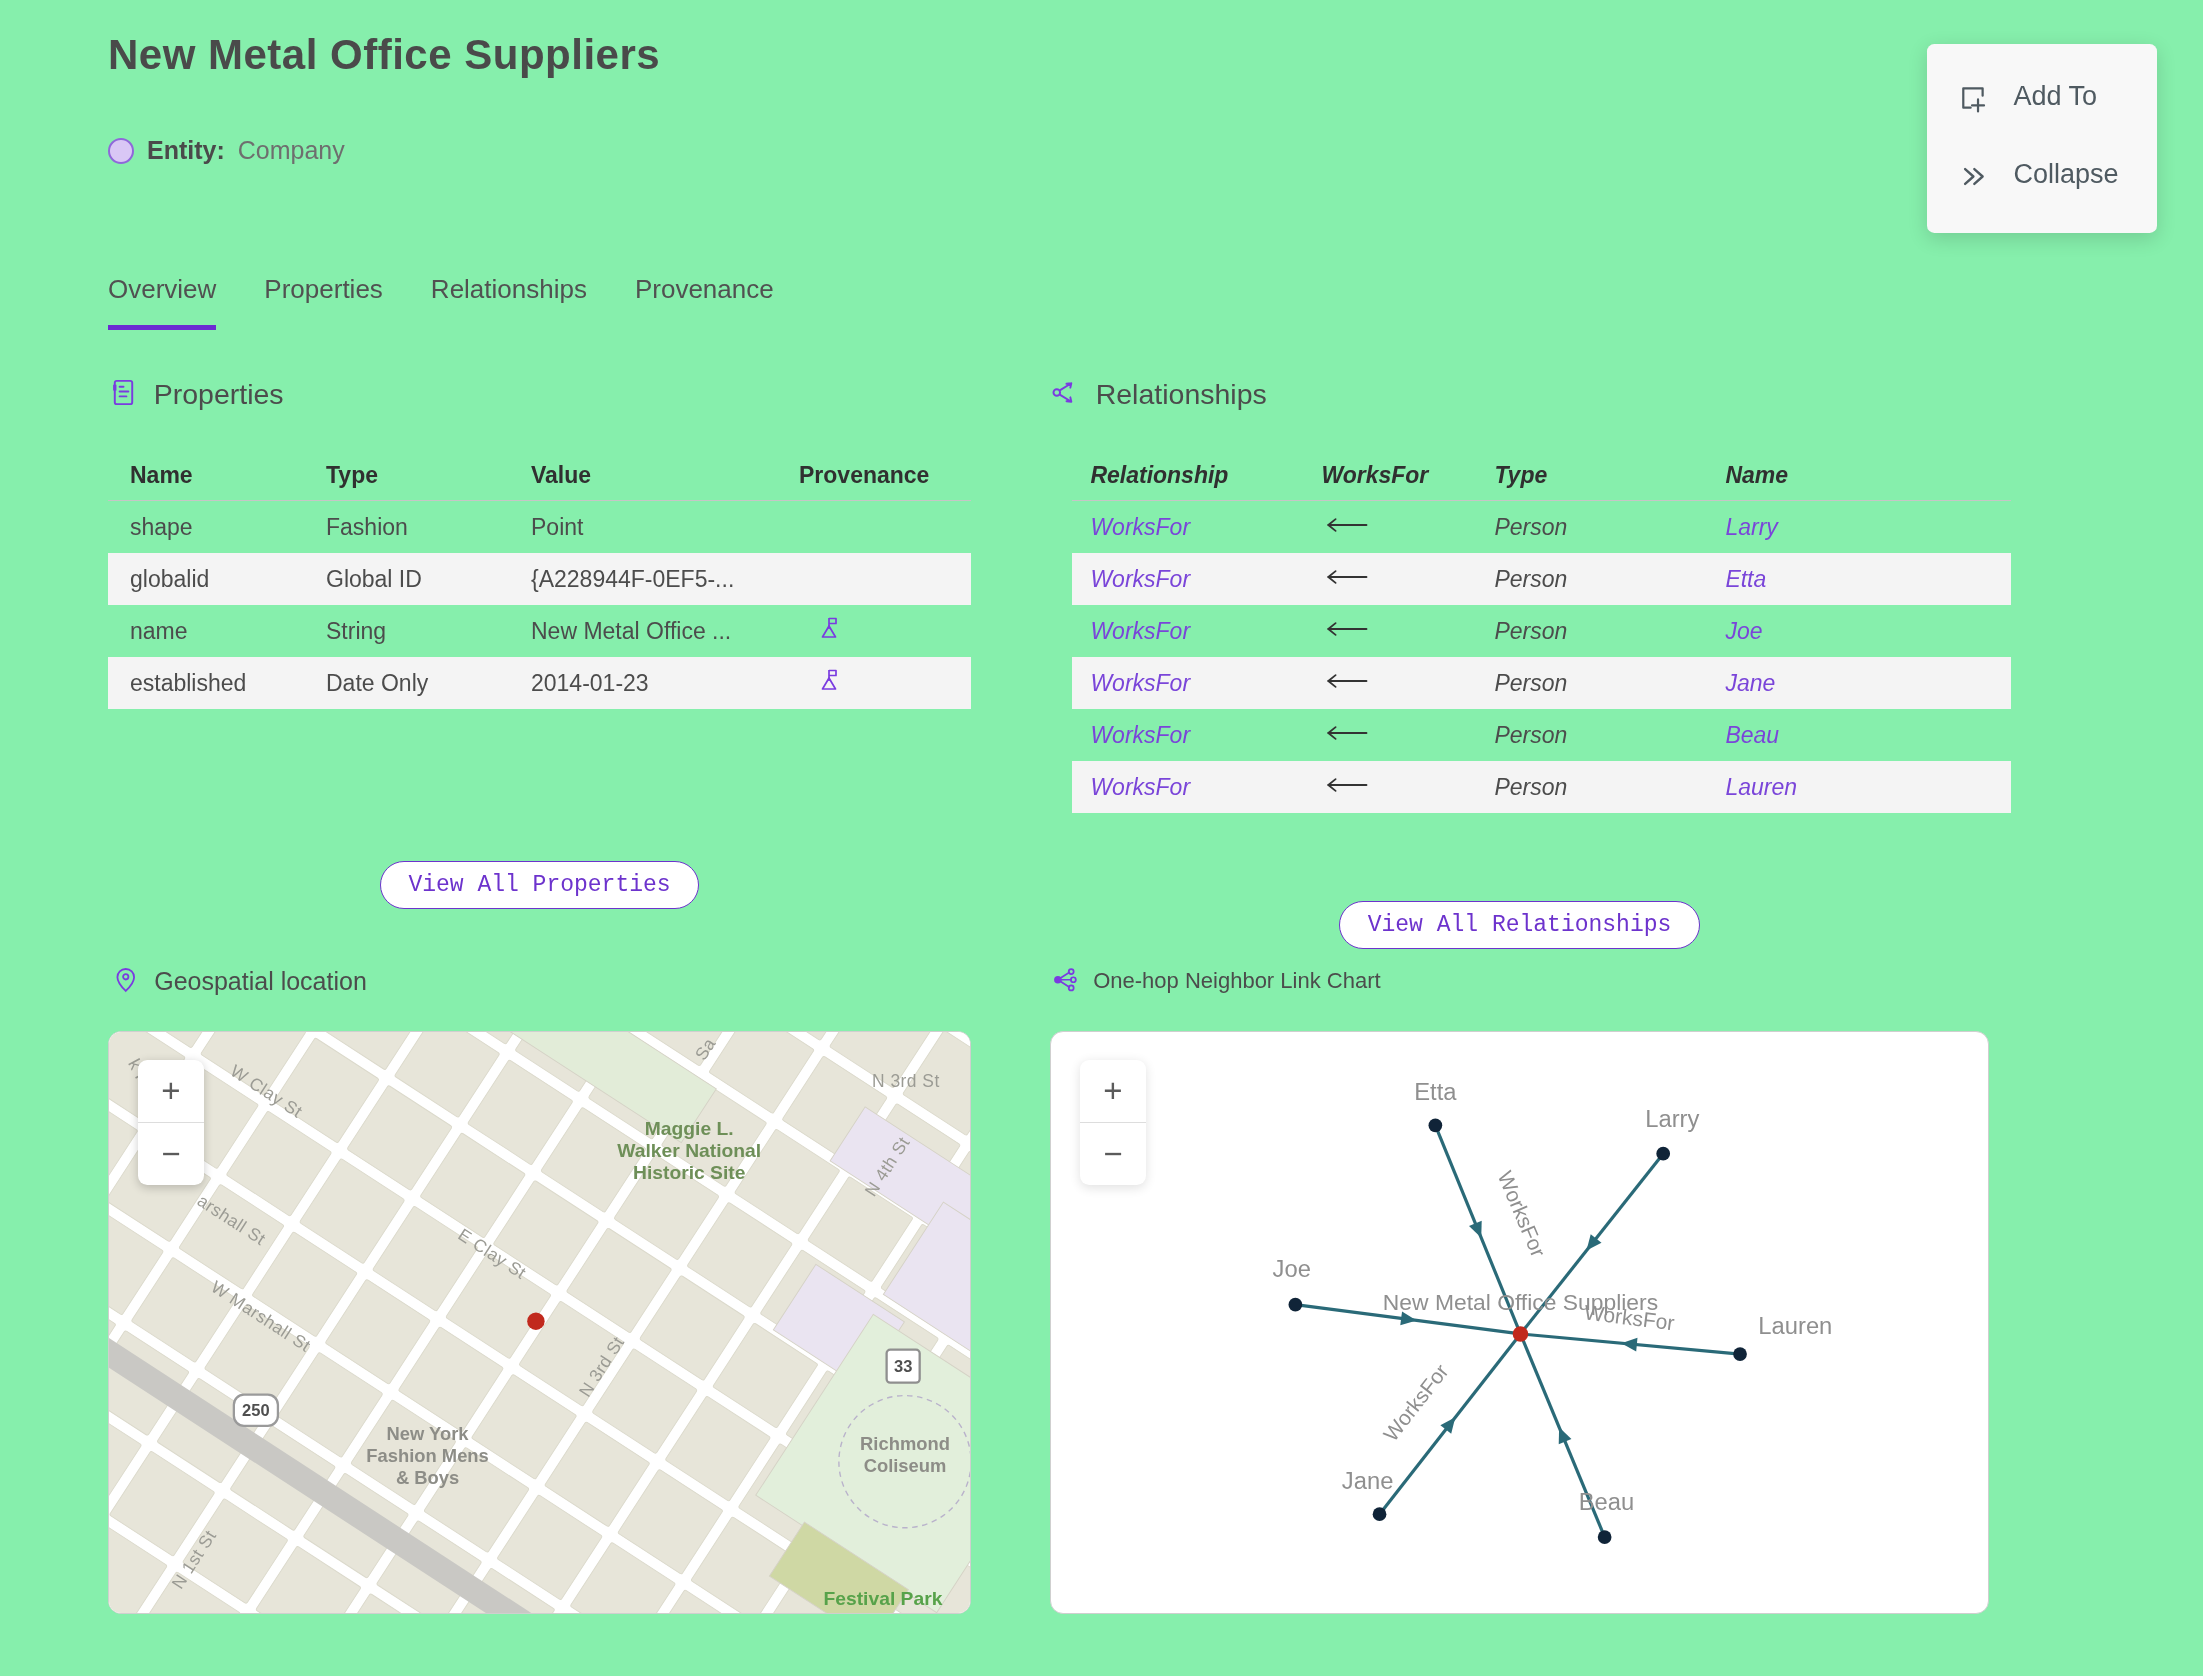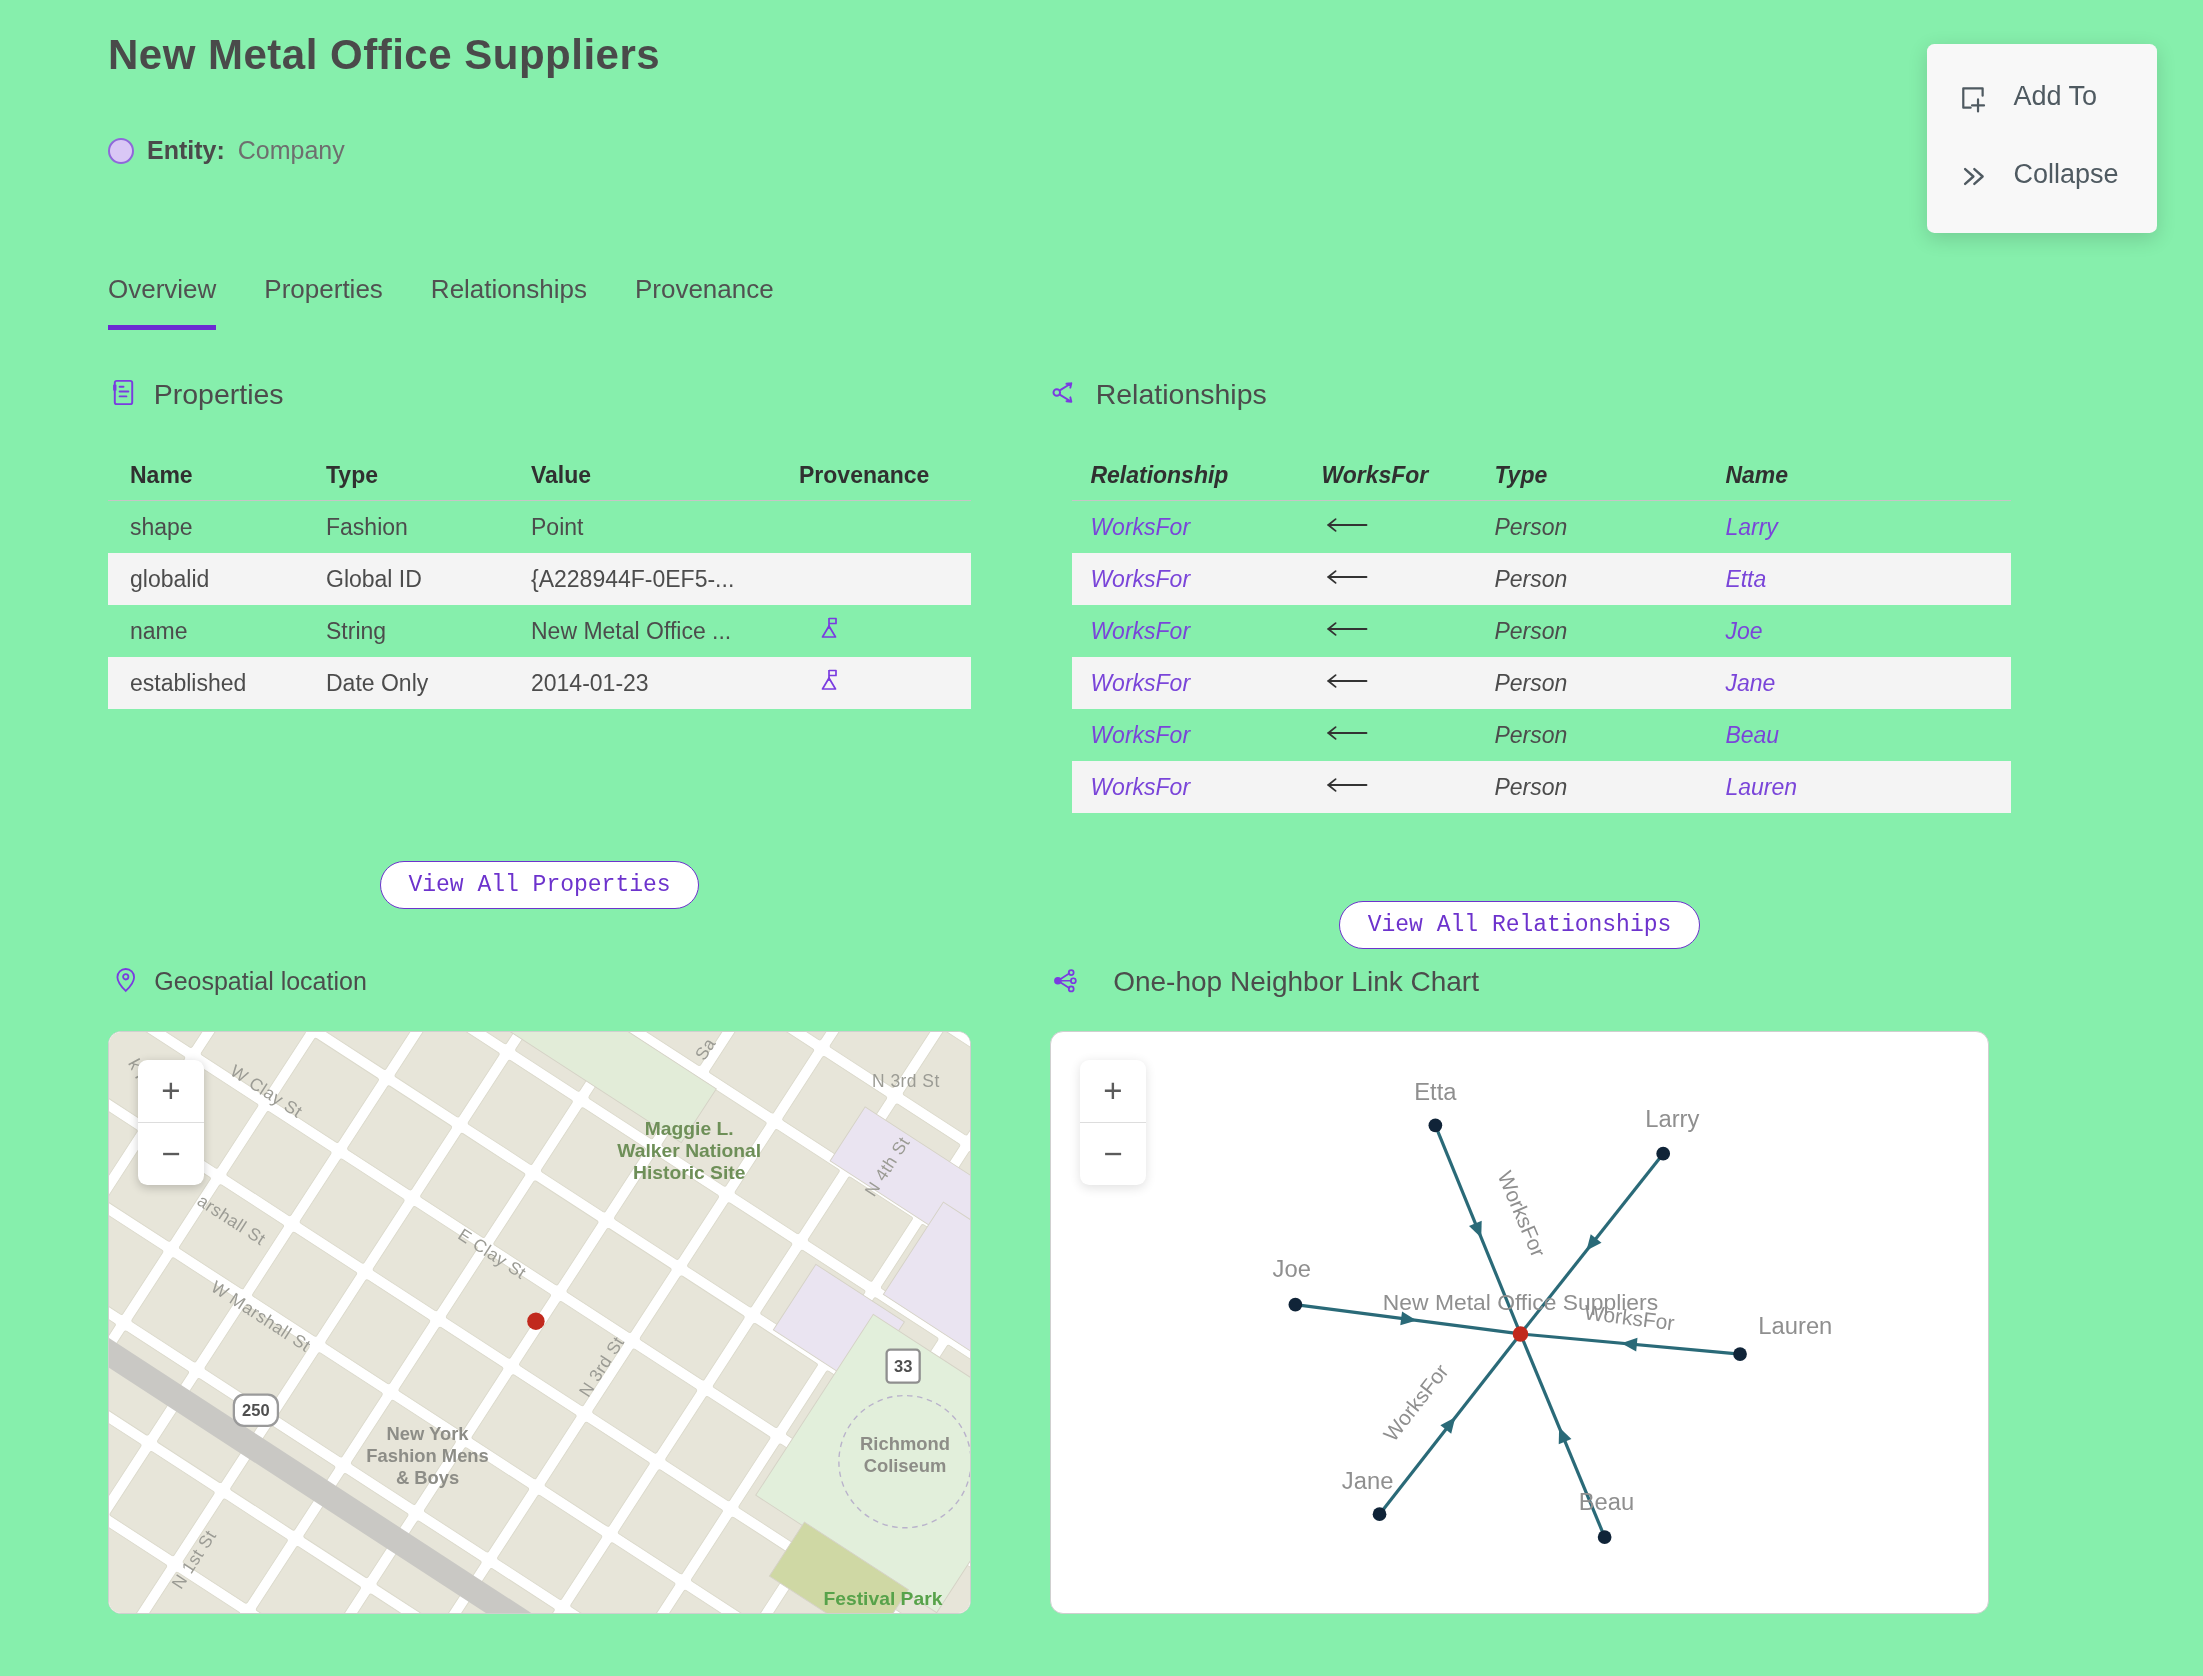--- a/index.html
+++ b/index.html
@@ -486,21 +486,21 @@
   <div class="sec-head" style="left:1051px;top:966px;">
     <span>
       <svg width="27.5" height="27.5" viewBox="0 0 32 32" fill="none" stroke="#7a3be0" stroke-width="2">
         <path d="M8 16 L22 7 M8 16 L24 16 M8 16 L22 25"></path>
         <circle cx="8" cy="16" r="4.4" fill="#7a3be0" stroke="none"></circle>
         <circle cx="23.5" cy="6.5" r="2.9"></circle>
           <circle cx="26" cy="16" r="2.9"></circle>
           <circle cx="23.5" cy="25.5" r="2.9"></circle>
       </svg>
     </span>
-    <span class="sec-title" style="font-size:28px;margin-left:20px;">One-hop Neighbor Link Chart</span>
+    <span class="sec-title" style="font-size:22px;">One-hop Neighbor Link Chart</span>
   </div>
 
   <div class="panel" style="left:1050px;width:939px;">
     <div class="zoomctl" style="box-shadow:0 2.8px 11px rgba(0,0,0,.12);">
       <div class="zbtn">+</div>
       <div class="zbtn">−</div>
     </div>
     <svg id="chart-svg" width="938" height="581" viewBox="0 0 1023 635">
         <line x1="419" y1="102" x2="512" y2="330" stroke="#2a6a78" stroke-width="3.5"></line>
         <polygon points="469.1306255333783,224.90088840441132 455.76549040981854,211.99262891178455 469.6545095901814,206.32737108821544" fill="#2a6a78"></polygon>

